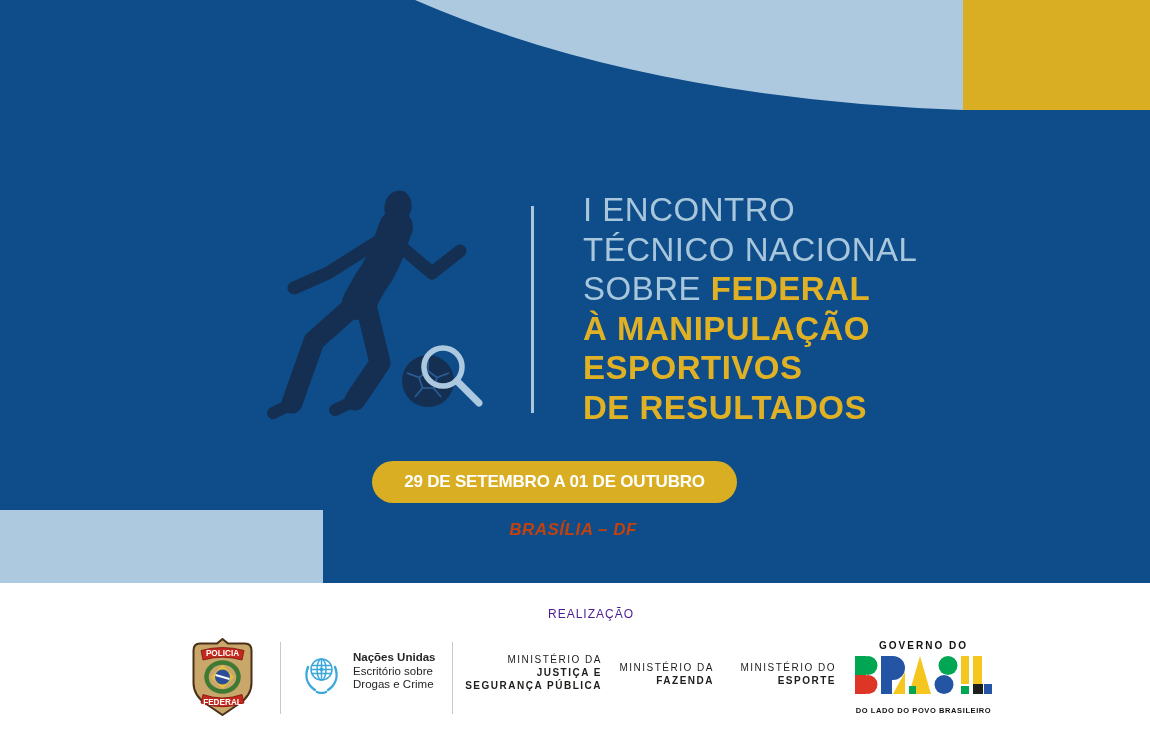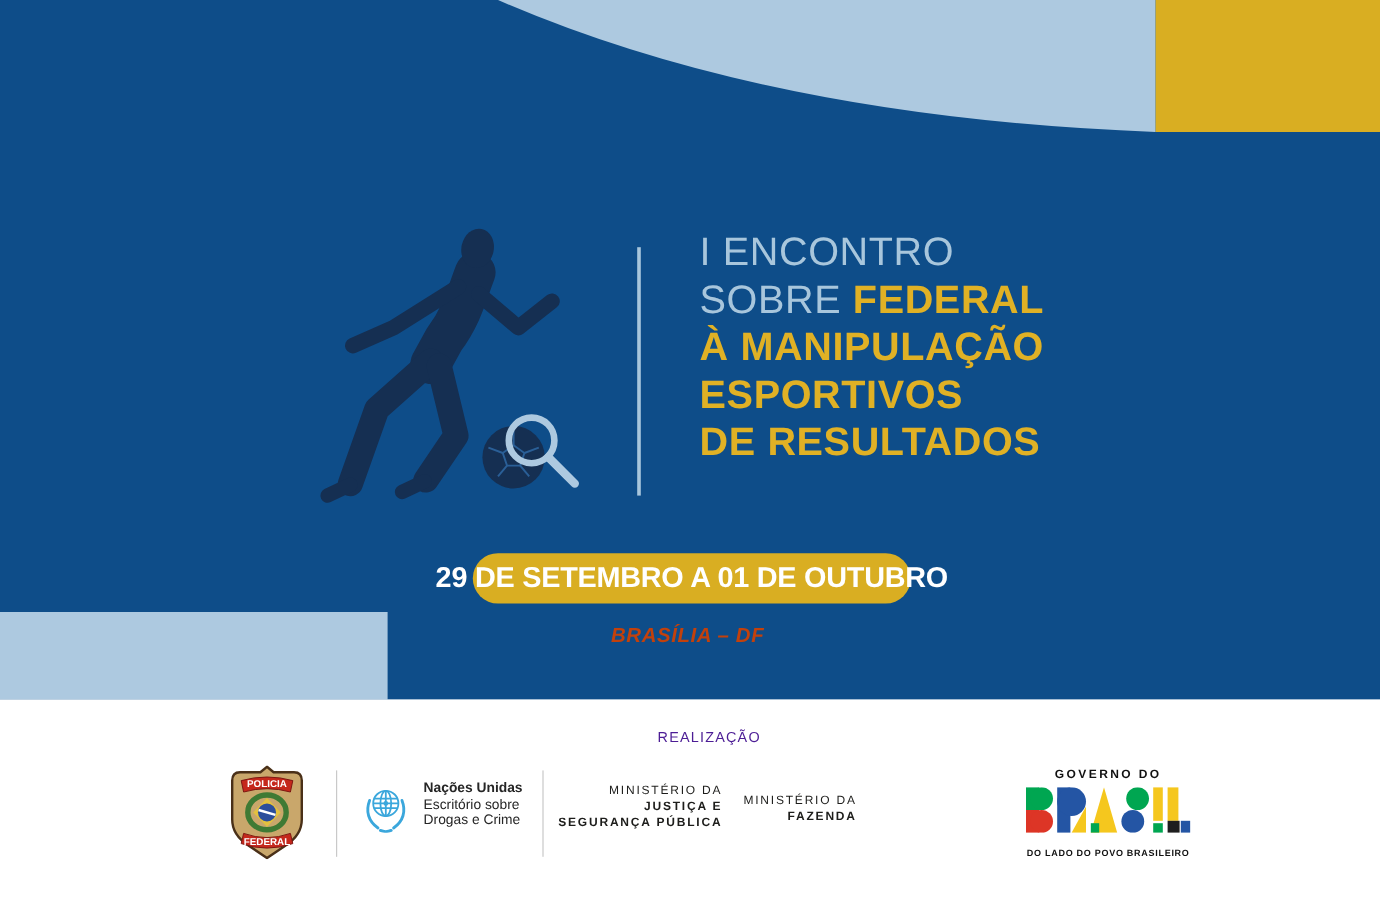--- a/index.html
+++ b/index.html
@@ -13,23 +13,23 @@
   .hero{left:0;top:0;width:1150px;height:583px;background:#0E4D89;}
   .curve-svg{left:0;top:0;width:1150px;height:120px;display:block;}
   .yellow-block{left:963px;top:0;width:187px;height:110px;background:#D9AE22;}
   .lightblue-block{left:0;top:510px;width:323px;height:73px;background:#ADC9E0;}
   .player-svg{left:258px;top:183px;width:255px;height:250px;display:block;}
   .title-divider{left:531px;top:206px;width:2.5px;height:207px;background:#A8C6DC;}
   .title{left:583px;top:190px;white-space:nowrap;line-height:39.5px;font-size:33px;letter-spacing:.5px;}
   .title .blue{color:#A8C6DC;font-weight:normal;}
   .title .gold{color:#E0B125;font-weight:bold;}
   .date-pill{
-    left:394px;top:461px;width:365px;height:42px;border-radius:21px;background:#D9AE22;
+    left:372px;top:461px;width:365px;height:42px;border-radius:21px;background:#D9AE22;
     display:flex;align-items:center;justify-content:center;
-    color:#ffffff;font-weight:bold;font-size:24px;letter-spacing:-0.2px;white-space:nowrap;
+    color:#ffffff;font-weight:bold;font-size:17px;letter-spacing:-0.2px;white-space:nowrap;
   }
   .location{
     left:433px;top:520px;width:280px;text-align:center;
     color:#c2410c;font-weight:bold;font-style:italic;font-size:17px;letter-spacing:.5px;
   }
   
   .footer{left:0;top:583px;width:1150px;height:167px;background:#ffffff;}
   .footer-heading{left:466px;top:24px;width:250px;text-align:center;
     color:#4c1d95;font-size:12px;letter-spacing:1px;}
   .pf-svg{left:192px;top:55px;width:61px;height:78px;display:block;}
@@ -90,20 +90,21 @@
     <g>
       <circle cx="185" cy="184" r="19" fill="none" stroke="#ADC9E0" stroke-width="5.5"></circle>
       <path d="M199,198 L221,220" stroke="#ADC9E0" stroke-width="7" stroke-linecap="round"></path>
     </g>
   </svg>
 
   <div class="abs title-divider"></div>
 
   <div class="abs title">
     <div class="blue">I ENCONTRO</div>
+    <div class="blue">TÉCNICO NACIONAL</div>
     <div><span class="blue">SOBRE</span> <span class="gold">FEDERAL</span></div>
     <div class="gold">À MANIPULAÇÃO</div>
     <div class="gold">ESPORTIVOS</div>
     <div class="gold">DE RESULTADOS</div>
   </div>
 
   <div class="abs date-pill">
     <span>29 DE SETEMBRO A 01 DE OUTUBRO</span>
   </div>
   <div class="abs location">BRASÍLIA – DF</div>
@@ -157,20 +158,24 @@
       <div>MINISTÉRIO DA</div>
       <div class="b">JUSTIÇA E</div>
       <div class="b">SEGURANÇA PÚBLICA</div>
     </div>
 
     <div class="abs ministry m-fazenda">
       <div>MINISTÉRIO DA</div>
       <div class="b">FAZENDA</div>
     </div>
 
+    <div class="abs ministry m-esporte">
+      <div>MINISTÉRIO DO</div>
+      <div class="b">ESPORTE</div>
+    </div>
 
     <div class="abs governo">
       <div class="gov-top">GOVERNO DO</div>
       <svg class="brasil-svg" viewBox="0 0 137 38">
 
         <rect x="0" y="0" width="11" height="19" fill="#00A651"></rect>
         <rect x="0" y="19" width="11" height="19" fill="#DD3526"></rect>
         <circle cx="13" cy="9.5" r="9.5" fill="#00A651"></circle>
         <circle cx="13" cy="28.5" r="9.5" fill="#DD3526"></circle>
 

